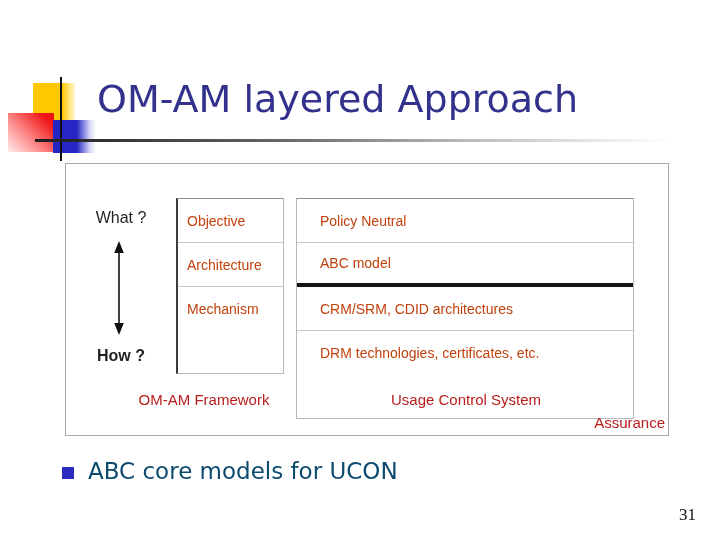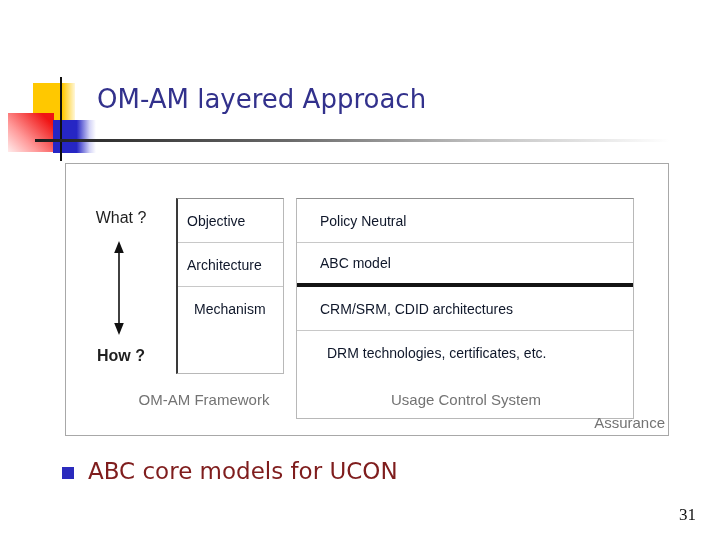--- a/index.html
+++ b/index.html
@@ -24,21 +24,21 @@
     position:absolute; left:60px; top:77px; width:2px; height:84px; background:#101010;
   }
   .decor-hline{
     position:absolute; left:35px; top:139px; width:635px; height:3px;
     background:linear-gradient(to right,#1c1c1c 0%, #6a6a6a 40%, #c0c0c0 70%, rgba(255,255,255,0) 100%);
   }
   
   .title{
     position:absolute; left:97px; top:79px; width:600px;
     font-family:"DejaVu Sans", sans-serif;
-    font-size:26px; line-height:40px; color:#32318c; white-space:nowrap;
+    font-size:38px; line-height:40px; color:#32318c; white-space:nowrap;
   }
   
   .content-box{
     position:absolute; left:65px; top:163px; width:602px; height:271px;
     background:#ffffff; border:1px solid #a8a8a8;
   }
   .axis-label{
     position:absolute; width:70px; text-align:center;
     font-size:16px; color:#1f1f1f;
   }
@@ -47,42 +47,42 @@
   .axis-arrow{ position:absolute; left:46px; top:77px; }
   .layer-col{
     position:absolute; top:34px; box-sizing:border-box;
     border:1px solid #b8b8b8; border-top-color:#8f8f8f; background:#fff;
     display:flex; flex-direction:column;
   }
   .col-left{ left:110px; width:108px; height:176px; border-left:2px solid #3a3a3a; }
   .col-right{ left:230px; width:338px; height:221px; }
   .layer-cell{
     box-sizing:border-box; height:44px; display:flex; align-items:center;
-    font-size:14px; color:#0f172a; border-bottom:1px solid #c8c8c8; white-space:nowrap;
+    font-size:14px; color:#c2410c; border-bottom:1px solid #c8c8c8; white-space:nowrap;
   }
   .col-left .layer-cell{ padding-left:9px; }
   .col-right .layer-cell{ padding-left:23px; }
   .layer-cell.thick{ border-bottom:4px solid #141414; }
-  .layer-cell.last{ border-bottom:none;margin-left:7px; }
+  .layer-cell.last{ border-bottom:none; }
   .caption{
-    position:absolute; font-size:15px; color:#737373; white-space:nowrap;
+    position:absolute; font-size:15px; color:#b91c1c; white-space:nowrap;
   }
   .caption-left{ left:72px; top:227px; width:132px; text-align:center; }
   .caption-right{ left:310px; top:227px; width:180px; text-align:center; }
   .caption-corner{ right:3px; top:250px; text-align:center; }
   
   .bullet-line{
     position:absolute; left:62px; top:455px; display:flex; align-items:flex-start;
   }
   .bullet-marker{
     width:12px; height:12px; background:#2b2bbd; margin-top:12px; flex:0 0 auto;
   }
   .bullet-text{
     margin-left:14px; font-family:"DejaVu Sans", sans-serif;
-    font-size:23px; line-height:32px; color:#7f1d1d; white-space:nowrap;
+    font-size:23px; line-height:32px; color:#0c4a6e; white-space:nowrap;
   }
   
   .page-number{
     position:absolute; left:671px; top:505px;
     font-family:"Liberation Serif", serif; font-size:17px; color:#111;margin-left:8px;
   }
 </style>
 </head>
 <body>
 

